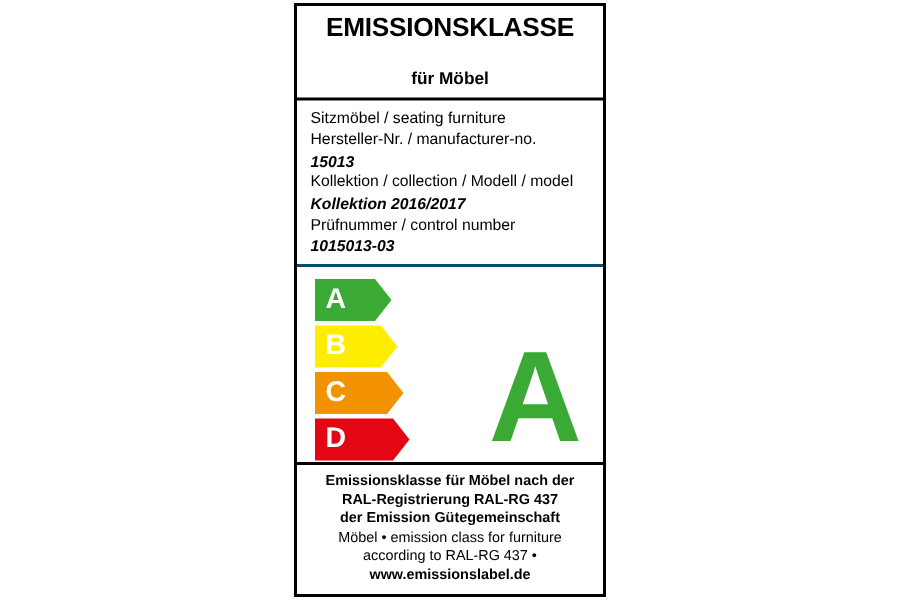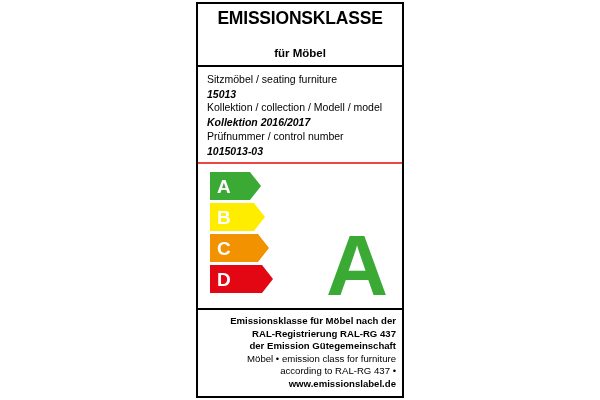--- a/index.html
+++ b/index.html
@@ -48,21 +48,21 @@
   .title-en {
     font-size: 11.5px;
     font-weight: bold;
     line-height: 1.15;
     color: #000;
     margin-top: 2px;
   }
   
   .info {
     padding: 6px 9px 4px 9px;
-    border-bottom: 2px solid #ef4444;
+    border-bottom: 2px solid #0c4a6e;
   }
   .info-line {
     font-size: 10.5px;
     line-height: 1.32;
     color: #000;
   }
   .info-value {
     font-size: 10.5px;
     font-style: italic;
     font-weight: bold;
@@ -115,21 +115,21 @@
     bottom: 8px;
     font-size: 86px;
     font-weight: bold;
     line-height: 0.82;
     letter-spacing: -2px;
   }
   
   .footer {
     border-top: 2px solid #000000;
     padding: 5px 6px 6px 6px;
-    text-align: right;
+    text-align: center;
   }
   .foot-line {
     font-size: 9.6px;
     font-weight: bold;
     line-height: 1.3;
     color: #000;
   }
   .foot-line.regular {
     font-weight: normal;
   }
@@ -139,20 +139,21 @@
 
 <div id="label">
 
   <div class="header">
     <div class="title-main">EMISSIONSKLASSE</div>
     <div class="title-sub">für Möbel</div>
   </div>
 
   <div class="info">
     <div class="info-line">Sitzmöbel / seating furniture</div>
+    <div class="info-line">Hersteller-Nr. / manufacturer-no.</div>
     <div class="info-value">15013</div>
     <div class="info-line">Kollektion / collection / Modell / model</div>
     <div class="info-value">Kollektion 2016/2017</div>
     <div class="info-line">Prüfnummer / control number</div>
     <div class="info-value">1015013-03</div>
   </div>
 
   <div class="grades">
     <div class="bars">
       <div class="bar bar-a" id="bar-a" style="background: rgb(58, 170, 53);">

